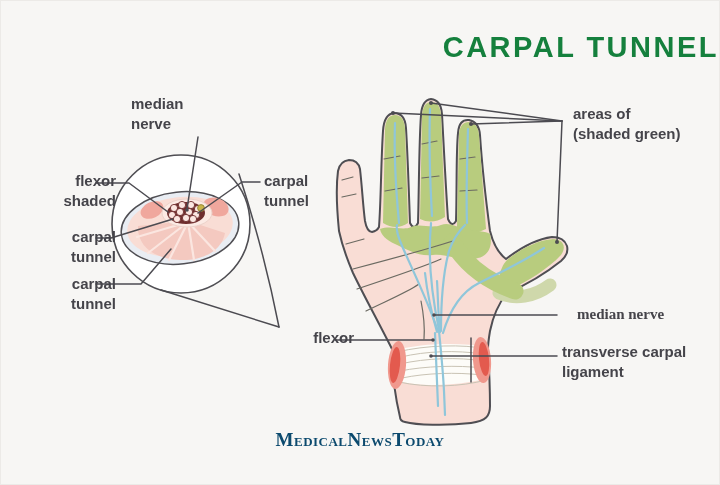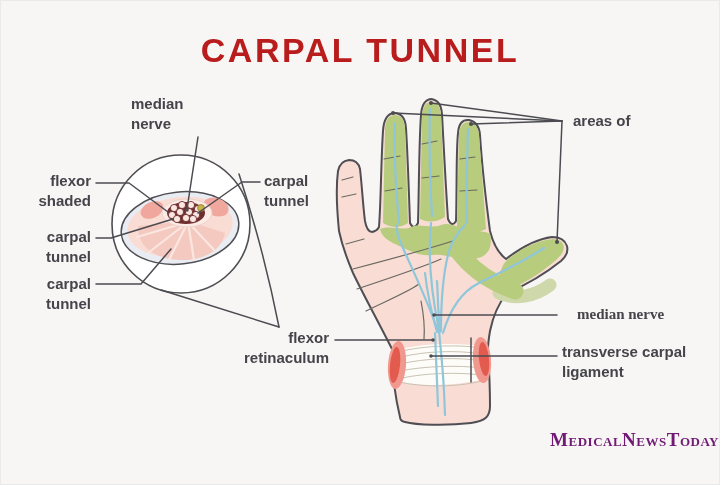--- a/index.html
+++ b/index.html
@@ -2,43 +2,43 @@
 <html><head>
 <meta charset="utf-8">
 <style>
   html,body{margin:0;padding:0;background:#ffffff;}
   .page{
     position:relative;width:720px;height:485px;box-sizing:border-box;
     background:#f7f6f4;border:1px solid #eceae7;overflow:hidden;
     font-family:"Liberation Sans",sans-serif;
   }
   .title{
-    position:absolute;top:30px;left:0;width:100%;text-align:center;
-    font-size:34px;font-weight:700;letter-spacing:2.5px;color:#b91c1c;
+    position:absolute;top:30px;left:0;width:100%;text-align:right;
+    font-size:29px;font-weight:700;letter-spacing:2.5px;color:#15803d;
   }
   svg.art{position:absolute;left:0;top:0;}
   .lbl{
     position:absolute;font-size:15px;font-weight:700;line-height:20px;
     color:#45444a;white-space:nowrap;
   }
-  .lbl.right{text-align:right;}
+  .lbl.right{text-align:right;margin-left:25px;}
   .lbl.center{text-align:left;}
   .lbl-median-top{left:130px;top:93px;width:115px;}
   .lbl-flexor-tendons{left:0px;top:170px;width:90px;}
   .lbl-carpal-tunnel-left{left:0px;top:226px;width:90px;}
   .lbl-carpal-bones{left:0px;top:273px;width:90px;}
   .lbl-carpal-tunnel-right{left:263px;top:170px;width:95px;}
   .lbl-flexor-retinaculum{left:188px;top:327px;width:140px;}
-  .lbl-areas{left:572px;top:110px;width:145px;}
+  .lbl-areas{left:572px;top:103px;width:145px;}
   .lbl-median-right{left:576px;top:303px;width:150px;font-family:Liberation Serif, serif;}
   .lbl-transverse{left:561px;top:341px;width:160px;}
   .logo{
-    position:absolute;top:428px;left:0;width:100%;text-align:right;
+    position:absolute;top:428px;left:0;width:100%;text-align:center;
     font-family:"Liberation Serif",serif;font-variant:small-caps;
-    font-weight:700;font-size:19px;letter-spacing:.5px;color:#701a75;
+    font-weight:700;font-size:19px;letter-spacing:.5px;color:#0c4a6e;
   }
 </style>
 </head>
 <body>
 
 <div class="page">
 
   <div class="title">CARPAL TUNNEL</div>
 
   <svg class="art" width="720" height="485" viewBox="0 0 720 485" xmlns="http://www.w3.org/2000/svg">
@@ -213,25 +213,25 @@
     <div>tunnel</div>
   </div>
 
   <div class="lbl lbl-carpal-tunnel-right">
     <div>carpal</div>
     <div>tunnel</div>
   </div>
 
   <div class="lbl right lbl-flexor-retinaculum">
     <div>flexor</div>
-    <div>retinaculum</div>
   </div>
 
   <div class="lbl lbl-areas">
     <div>areas of</div>
+    <div>(shaded green)</div>
   </div>
 
   <div class="lbl lbl-median-right">median nerve</div>
 
   <div class="lbl lbl-transverse">
     <div>transverse carpal</div>
     <div>ligament</div>
   </div>
 
   <div class="logo">MedicalNewsToday</div>

